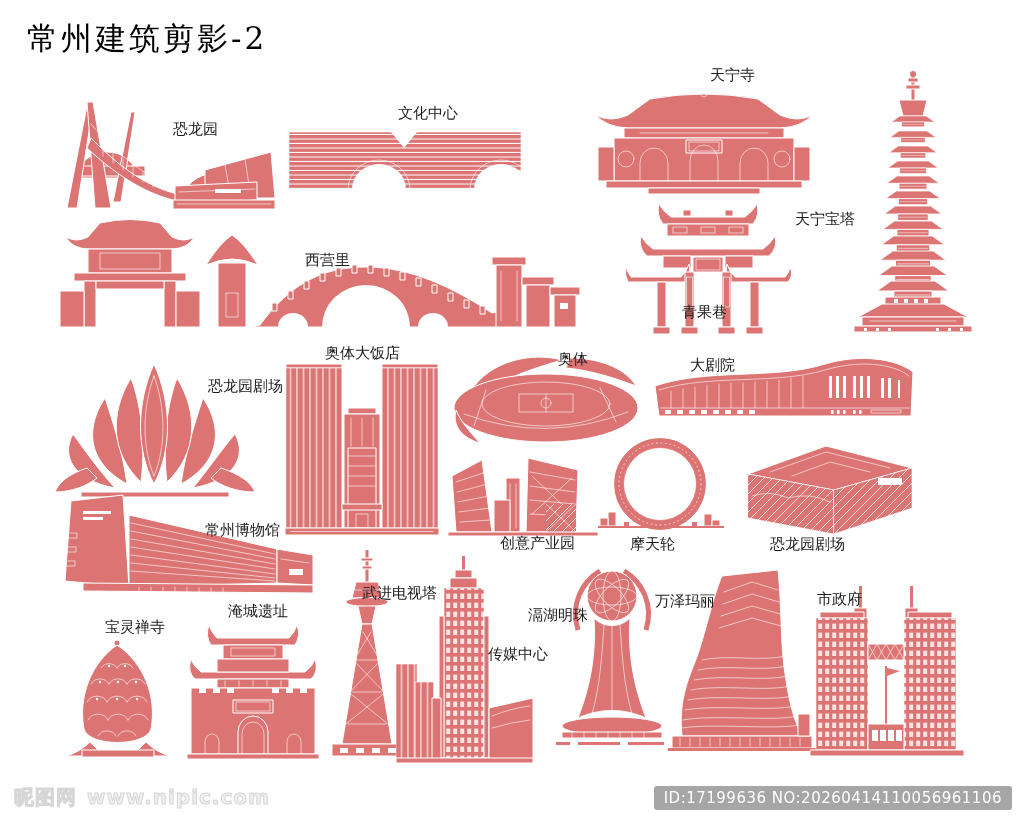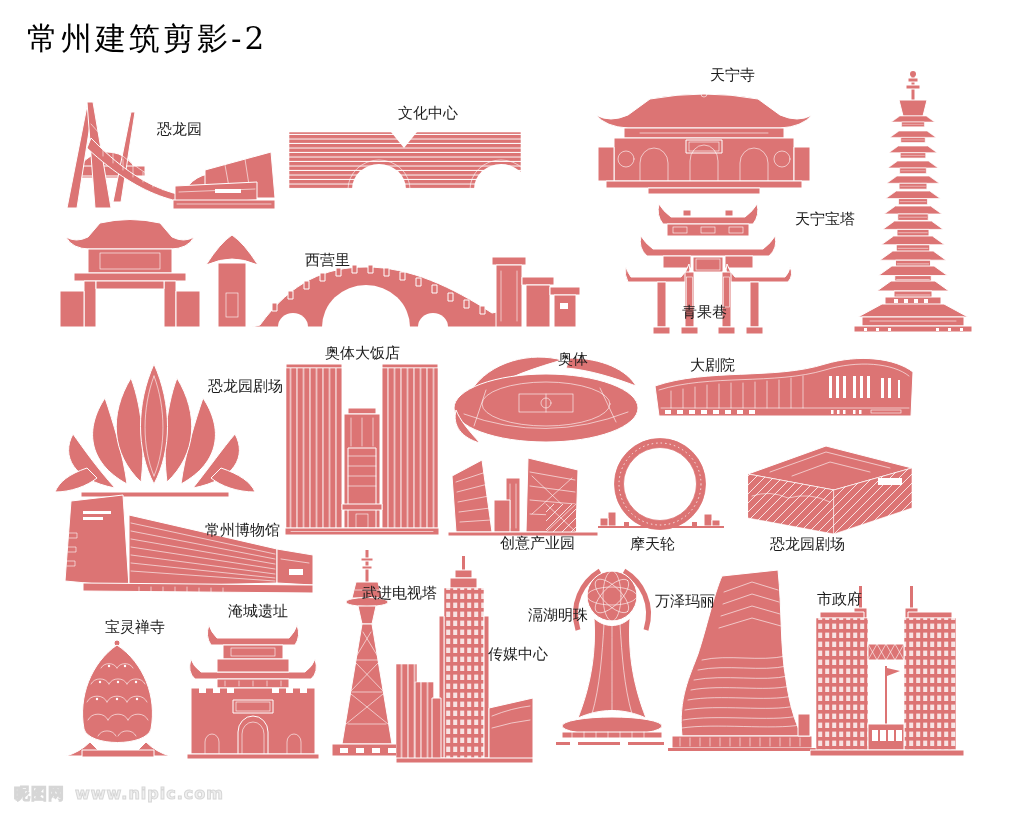--- a/index.html
+++ b/index.html
@@ -10,21 +10,21 @@
   .lbl{position:absolute;font-family:"DejaVu Serif","Liberation Serif",serif;font-size:15px;
        color:#1b1b1b;white-space:nowrap;text-align:right;}
   .bld{position:absolute;}
   .bld svg{display:block;overflow:hidden;}
   .f{fill:#dc7474;stroke:#fff;stroke-width:1;stroke-linejoin:round;}
   .nf{fill:#dc7474;stroke:none;}
   .w{fill:none;stroke:#fff;stroke-width:1;stroke-linecap:round;}
   .w5{stroke-width:.6;}
   .wf{fill:#fff;stroke:none;}
   .rg{fill:none;stroke:#dc7474;}
-  .watermark{position:absolute;left:14px;top:784px;font-size:16px;font-weight:bold;
+  .watermark{position:absolute;left:14px;top:784px;font-size:20px;font-weight:bold;
              color:#efefef;-webkit-text-stroke:1px #d6d6d6;letter-spacing:1px;}
   .watermark span{margin-right:10px;}
   .idbadge{position:absolute;right:12px;top:786px;background:#a6a6a6;color:#fff;
            font-size:15px;padding:3px 10px;border-radius:3px;letter-spacing:.5px;}
 </style>
 </head>
 <body>
 
 <div id="stage">
 
@@ -77,21 +77,21 @@
       <polygon class="f" points="150,80 216,62 220,108 150,108"></polygon>
       <line class="w w5" x1="170" y1="75" x2="176" y2="108"></line>
         <line class="w w5" x1="190" y1="69" x2="196" y2="108"></line>
       <polygon class="f" points="120,96 202,92 202,110 120,114"></polygon>
       <line class="w w5" x1="124" y1="102" x2="200" y2="99"></line>
       <rect class="f" x="118" y="110" width="102" height="9"></rect>
       <line class="w w5" x1="122" y1="114" x2="216" y2="114"></line>
       <rect class="wf" x="160" y="99" width="26" height="4"></rect>
     </svg>
   </div>
-  <div class="lbl" style="left:157px;top:120px">恐龙园</div>
+  <div class="lbl" style="left:173px;top:120px">恐龙园</div>
 
   <div class="bld" style="left:288px;top:126px">
     <svg width="234" height="70" viewBox="0 0 234 70">
       <rect fill="url(#ph)" x="1" y="6" width="232" height="57"></rect>
       <rect class="w w5" x="1" y="6" width="232" height="57"></rect>
       <polygon class="wf" points="103,6 129,6 116,22"></polygon>
       <path class="wf" d="M64,63 a27,25 0 0 1 54,0 Z"></path>
       <path class="wf" d="M186,63 a27,25 0 0 1 54,0 Z"></path>
       <path class="w w5" d="M60,63 a31,29 0 0 1 62,0"></path>
       <path class="w w5" d="M182,63 a31,29 0 0 1 62,0"></path>
@@ -634,14 +634,15 @@
       <rect class="wf" x="78" y="144" width="6" height="11"></rect>
         <rect class="wf" x="86" y="144" width="6" height="11"></rect>
       <rect class="f" x="0" y="164" width="154" height="6"></rect>
     </svg>
   </div>
   <div class="lbl" style="left:817px;top:590px">市政府</div>
 
   <div class="watermark">
     <span>昵图网</span><span>www.nipic.com</span>
   </div>
+  <div class="idbadge">ID:17199636 NO:20260414110056961106</div>
 
 </div>
 
 </body></html>

